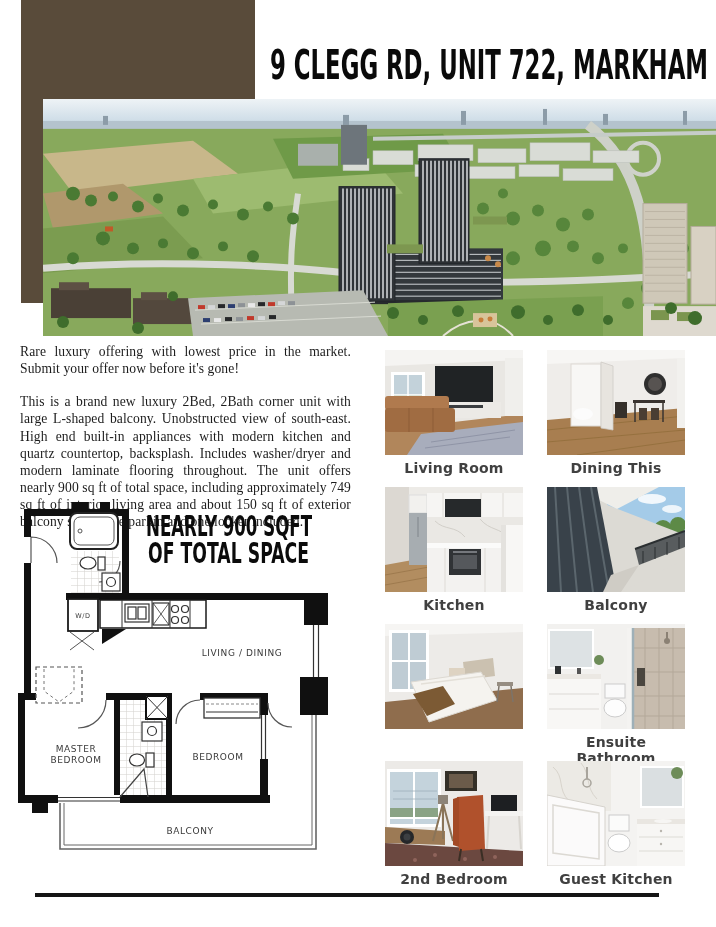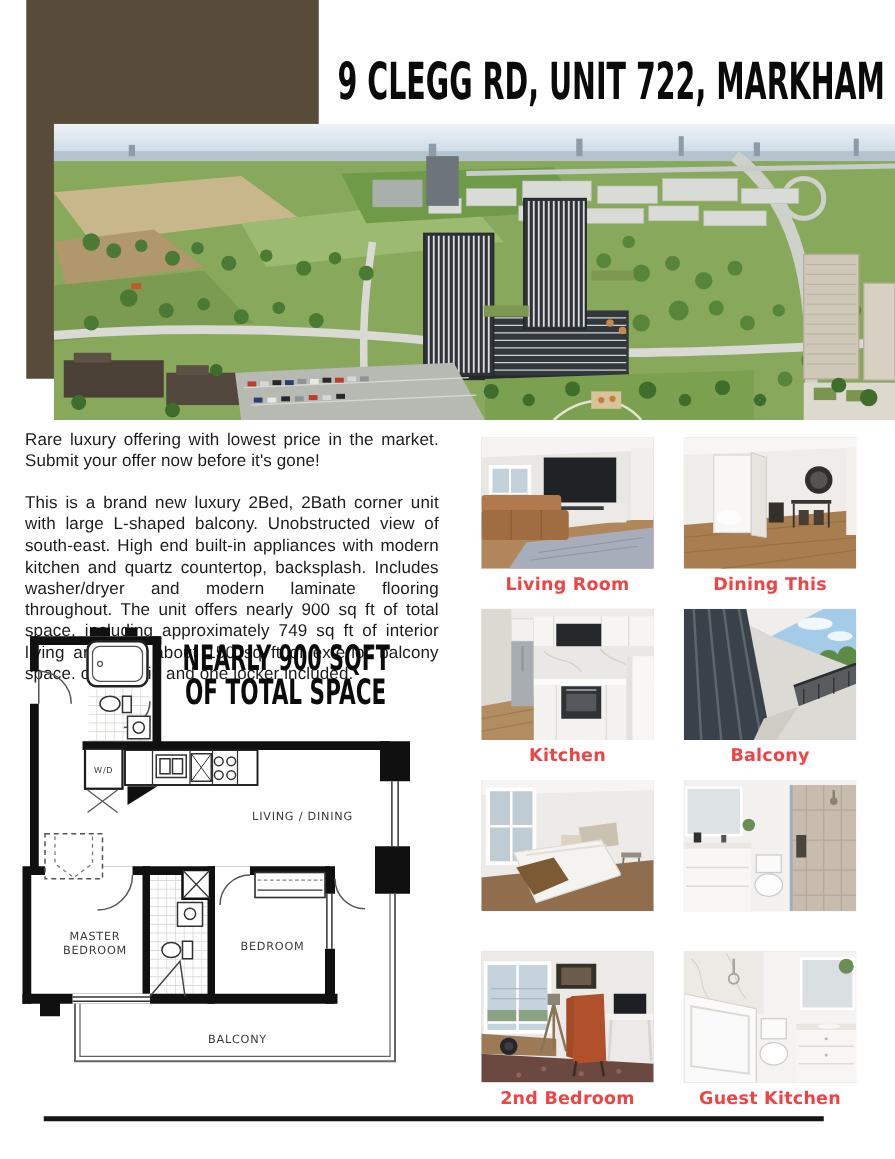--- a/index.html
+++ b/index.html
@@ -13,33 +13,33 @@
   
   .brown-block{left:21px;top:0;width:234px;height:303px;background:#594b3a;}
   
   .title-svg{left:0;top:0;width:716px;height:99px;}
   .title-text{font-family:"DejaVu Sans","Liberation Sans",sans-serif;font-weight:900;font-size:41px;fill:#0a0a0a;}
   
   .hero{left:43px;top:99px;width:673px;height:237px;}
   .hero svg{display:block;width:100%;height:100%;}
   
   .desc{left:20px;top:343px;width:331px;color:#1c1c1c;}
-  .desc p{margin:0 0 16px 0;font-size:13.6px;line-height:1.26;text-align:justify;letter-spacing:.1px;}
+  .desc p{margin:0 0 16px 0;font-size:13.6px;line-height:1.26;text-align:justify;letter-spacing:.1px;font-family:Liberation Serif, serif;}
   
   .plan{left:14px;top:501px;width:336px;height:356px;}
   .plan svg{display:block;width:100%;height:100%;}
   .plan-label{font-family:"DejaVu Sans","Liberation Sans",sans-serif;fill:#3a3a3a;letter-spacing:.6px;}
   .plan-headline{font-family:"DejaVu Sans","Liberation Sans",sans-serif;font-weight:bold;fill:#0b0b0b;}
   
   .gallery{left:385px;top:350px;width:300px;display:grid;grid-template-columns:138px 138px;column-gap:24px;grid-auto-rows:137px;}
   .cell{margin:0;}
   .ph{width:138px;height:105px;overflow:hidden;background:#ddd;}
   .ph svg{display:block;width:100%;height:100%;}
   .cell figcaption{
-    text-align:center;font-weight:bold;font-size:14px;color:#ef4444;
+    text-align:center;font-weight:bold;font-size:14px;color:#404040;
     margin-top:5px;letter-spacing:.2px;font-family:"DejaVu Sans","Liberation Sans",sans-serif;
   }
   
   .bottom-rule{left:35px;top:893px;width:624px;height:4px;background:#151515;}
   .fixture{fill:#ffffff;stroke:#333333;stroke-width:1.2;}
   .thin{stroke:#333333;stroke-width:1.2;}
 </style>
 </head>
 <body>
 
@@ -487,20 +487,21 @@
         <rect x="80" y="4" width="6" height="101" fill="#f4f3f1"></rect>
         <rect x="86" y="4" width="52" height="101" fill="#c7bcae"></rect>
         <path d="M98,4 V105 M112,4 V105 M126,4 V105" stroke="#b3a899" stroke-width="1"></path>
         <path d="M86,24 H138 M86,48 H138 M86,72 H138 M86,92 H138" stroke="#b3a899" stroke-width="1"></path>
         <path d="M86,4 V105" stroke="#9eb0b8" stroke-width="2.5"></path>
         <rect x="90" y="44" width="8" height="18" fill="#4a463f"></rect>
         <path d="M120,8 V15" stroke="#8b8174" stroke-width="2"></path>
           <circle cx="120" cy="17" r="3" fill="#8b8174"></circle>
       </svg>
     </div>
+    <figcaption>Ensuite Bathroom</figcaption>
   </figure>
 
   <figure class="cell">
     <div class="ph">
       <svg viewBox="0 0 138 105" preserveAspectRatio="none">
         <rect width="138" height="105" fill="#eceae7"></rect>
         <polygon points="0,66 60,70 60,84 0,82" fill="#9c7a55"></polygon>
         <rect x="2" y="8" width="54" height="58" fill="#ffffff"></rect>
         <rect x="5" y="11" width="48" height="52" fill="#c4d3dc"></rect>
         <rect x="5" y="47" width="48" height="10" fill="#8aa385"></rect>

